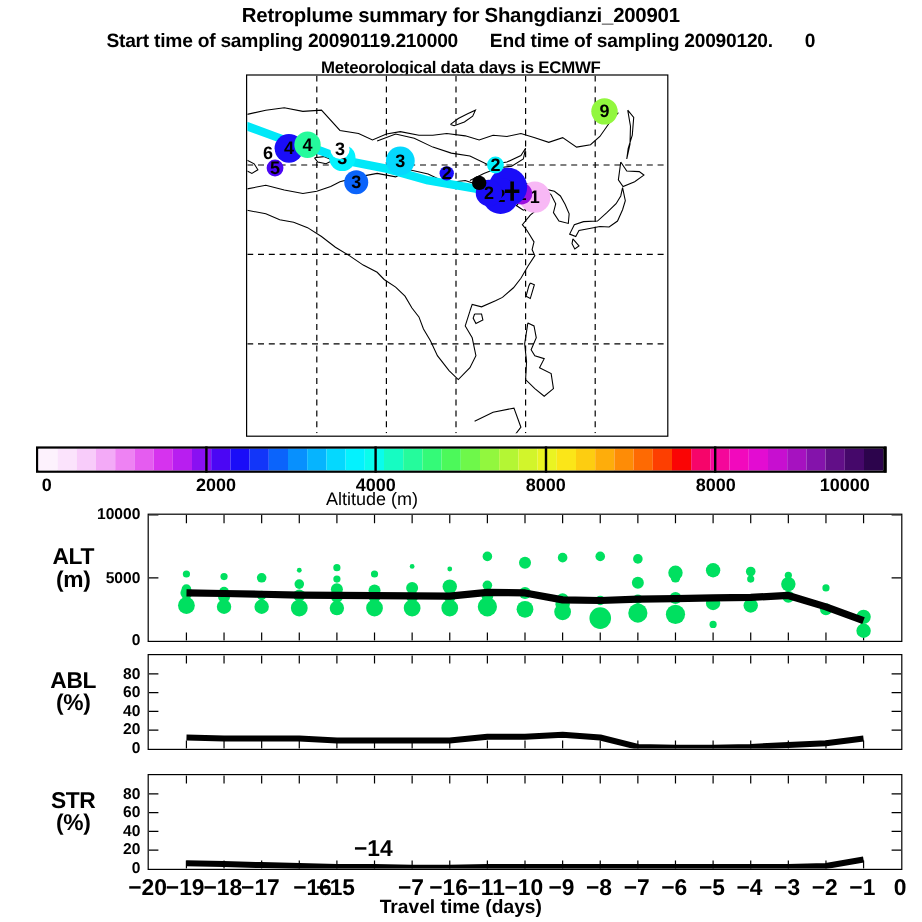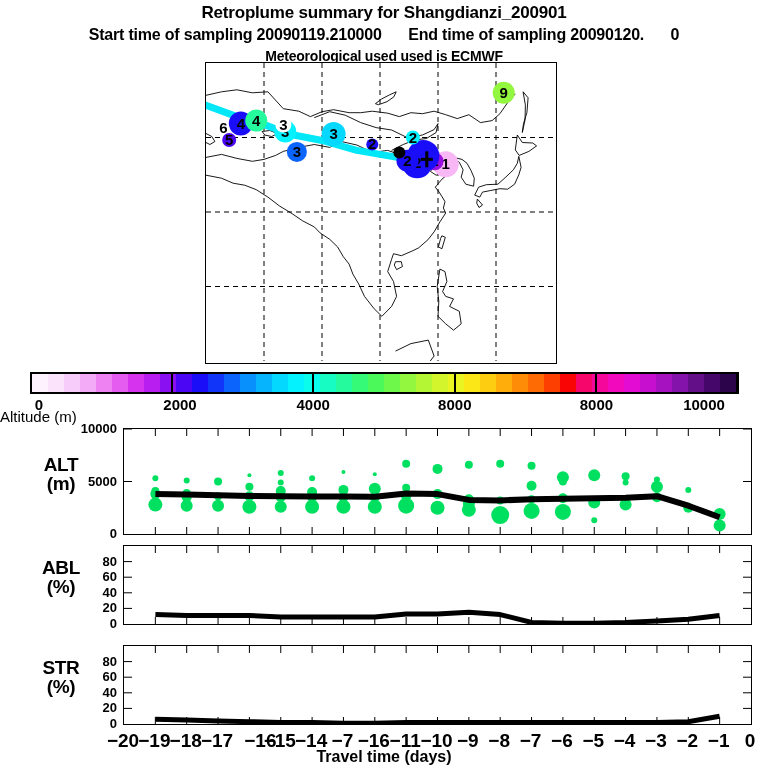--- a/index.html
+++ b/index.html
@@ -19,21 +19,21 @@
       border:1px solid #000;background:#fff;overflow:hidden;}
   #map-svg{position:absolute;left:0;top:0;}
   
   #cbar-wrap{left:30px;top:372px;width:708px;height:22px;}
   #cbar{position:absolute;left:0;top:0;width:708px;height:22px;
       border:2px solid #000;box-sizing:border-box;display:flex;}
   #cbar i{display:block;height:100%;flex:1 1 auto;}
   .cbar-sep{position:absolute;top:0;width:2px;height:22px;background:#000;}
   .cbar-tick-lbl{position:absolute;top:24px;font-size:15px;font-weight:bold;
       transform:translateX(-50%);white-space:nowrap;}
-  #cbar-title{left:0;top:408px;width:620px;text-align:left;
+  #cbar-title{left:0;top:408px;width:620px;text-align:center;
       font-size:15px;}
   
   .ts-panel{border:1px solid #000;background:#fff;overflow:hidden;}
   .ts-svg{position:absolute;left:0;top:0;}
   .ylabel{position:absolute;text-align:center;font-size:19px;font-weight:bold;
       line-height:1.02;letter-spacing:-.3px;}
   .ytick{position:absolute;font-size:13px;font-weight:bold;
       transform:translate(-100%,-50%);white-space:nowrap;}
   .xtick{position:absolute;font-size:19px;font-weight:bold;
       transform:translateX(-50%);white-space:nowrap;}
@@ -46,21 +46,21 @@
 <div class="abs" id="title-main">Retroplume summary for Shangdianzi_200901</div>
 
 <div class="abs" id="title-times">
   <span>Start time of sampling 20090119.210000</span>
   <span class="gap"></span>
   <span>End time of sampling 20090120.</span>
   <span class="gap"></span>
   <span>0</span>
 </div>
 
-<div class="abs" id="title-met">Meteorological used used is ECMWF</div>
+<div class="abs" id="title-met">Meteorological data days is ECMWF</div>
 
 <div class="abs" id="map-panel">
   <svg id="map-svg" class="map-svg" width="348" height="298" viewBox="0 0 348 298">
       <path d="M 0.0 32.3 L 15.5 28.8 L 30.9 26.8 L 46.4 29.8 L 61.9 28.8 L 77.3 45.7 L 92.8 48.2 L 104.4 53.6 L 116.0 48.7 L 127.6 46.7 L 143.1 49.7 L 154.7 49.7 L 166.3 48.2 L 181.7 50.2 L 193.3 53.6 L 204.9 49.7 L 216.5 50.7 L 228.1 48.2 L 239.7 51.7 L 251.3 55.6 L 262.9 51.7 L 274.5 59.6 L 286.1 57.6 L 293.9 50.7 L 301.6 39.7 L 309.3 30.8" fill="none" stroke="#000" stroke-width="0.9"></path>
       <path d="M 169.4 40.7 L 175.9 35.8 L 183.7 31.8 L 190.2 28.8 L 187.9 33.8 L 181.0 38.7 L 172.5 41.7 L 169.4 40.7" fill="none" stroke="#000" stroke-width="0.9"></path>
       <path d="M 56.1 68.5 L 63.8 67.5 L 71.5 70.5 L 65.7 73.5 L 58.8 72.0 L 56.1 68.5" fill="none" stroke="#000" stroke-width="0.9"></path>
       <path d="M 0.0 70.5 L 5.8 73.5 L 8.9 78.5 L 3.9 81.5 L 0.0 79.5" fill="none" stroke="#000" stroke-width="0.9"></path>
       <path d="M 0.0 94.4 L 15.5 91.4 L 30.9 95.4 L 46.4 98.3 L 58.0 96.4 L 69.6 92.4 L 77.3 88.4 L 92.8 84.4 L 108.3 81.5 L 123.7 84.4 L 135.3 78.5 L 150.8 82.0 L 166.3 89.4 L 181.7 87.4 L 193.3 91.4 L 204.9 91.9 L 216.5 86.4 L 228.1 88.4 L 239.7 92.4 L 247.5 94.4" fill="none" stroke="#000" stroke-width="0.9"></path>
       <path d="M 247.5 94.4 L 253.3 99.3 L 257.1 106.8 L 255.2 114.2 L 259.8 121.2 L 267.6 123.2 L 268.3 115.2 L 264.9 107.3 L 261.0 100.3 L 256.0 96.4 L 247.5 94.4" fill="none" stroke="#000" stroke-width="0.9"></path>
       <path d="M 239.7 94.9 L 236.6 103.3 L 228.1 104.3 L 224.3 108.3 L 230.1 112.2 L 235.1 110.3 L 240.9 112.2 L 235.9 116.2 L 229.3 124.2 L 233.2 129.1 L 239.0 138.6 L 237.4 145.0 L 239.7 150.0 L 233.9 158.9 L 228.1 168.9 L 221.9 176.8 L 212.7 184.8 L 206.9 187.7 L 195.3 192.7 L 187.5 190.7 L 185.6 196.2" fill="none" stroke="#000" stroke-width="0.9"></path>
@@ -432,21 +432,21 @@
     <div class="abs ytick" style="left: 117px; top: 707.4px;">20</div>
     <div class="abs ytick" style="left: 117px; top: 691.8px;">40</div>
     <div class="abs ytick" style="left: 117px; top: 676.2px;">60</div>
     <div class="abs ytick" style="left: 117px; top: 660.6px;">80</div>
     <div class="abs xtick" style="left: 123px; top: 730px;">−20</div>
     <div class="abs xtick" style="left: 154.35px; top: 730px;">−19</div>
     <div class="abs xtick" style="left: 185.7px; top: 730px;">−18</div>
     <div class="abs xtick" style="left: 217.05px; top: 730px;">−17</div>
     <div class="abs xtick" style="left: 248.4px; top: 730px; margin-left: 12px;">−16</div>
     <div class="abs xtick" style="left: 279.75px; top: 730px;">−15</div>
-    <div class="abs xtick" style="left: 311.1px; top: 730px;">−14</div>
+    <div class="abs xtick" style="left: 311.1px; top: 697px;">−14</div>
     <div class="abs xtick" style="left: 342.45px; top: 730px;">−7</div>
     <div class="abs xtick" style="left: 373.8px; top: 730px;">−16</div>
     <div class="abs xtick" style="left: 405.15px; top: 730px;">−11</div>
     <div class="abs xtick" style="left: 436.5px; top: 730px;">−10</div>
     <div class="abs xtick" style="left: 467.85px; top: 730px;">−9</div>
     <div class="abs xtick" style="left: 499.2px; top: 730px;">−8</div>
     <div class="abs xtick" style="left: 530.55px; top: 730px;">−7</div>
     <div class="abs xtick" style="left: 561.9px; top: 730px;">−6</div>
     <div class="abs xtick" style="left: 593.25px; top: 730px;">−5</div>
     <div class="abs xtick" style="left: 624.6px; top: 730px;">−4</div>

